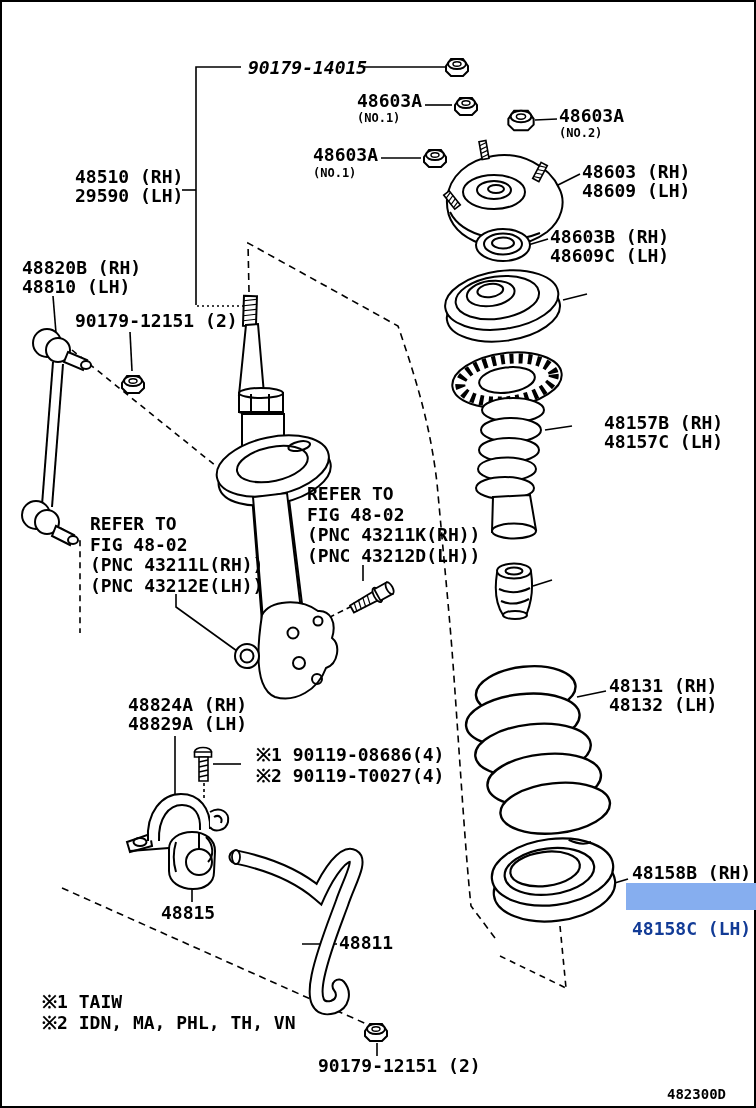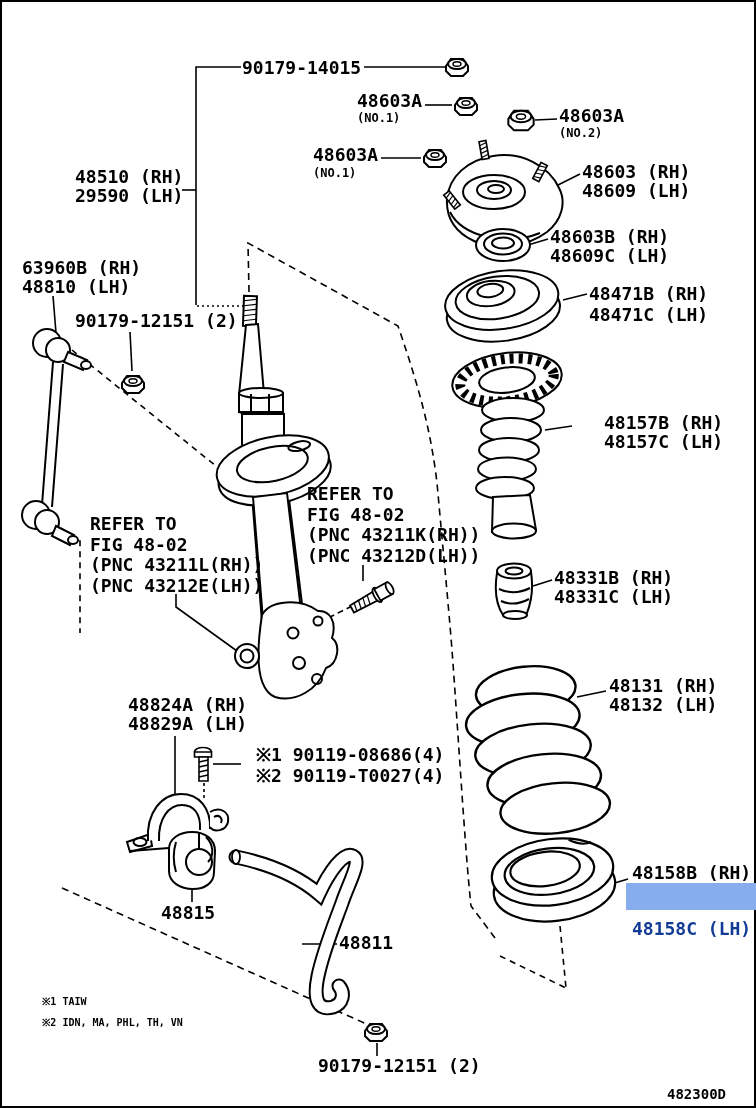--- a/index.html
+++ b/index.html
@@ -5,21 +5,21 @@
   html,body{margin:0;padding:0;background:#fff;}
   .stage{
     position:relative;width:756px;height:1108px;background:#fff;overflow:hidden;
     font-family:"DejaVu Sans Mono","Liberation Mono",monospace;
     font-weight:bold;color:#000;
     outline:2px solid #000;outline-offset:-2px;
   }
   .lbl{position:absolute;font-size:18px;line-height:19px;white-space:pre;}
   .lbl.lh20{line-height:20.5px;}
   .sub{position:absolute;font-size:12px;line-height:13px;white-space:pre;}
-  .fn{position:absolute;font-size:10px;line-height:14px;white-space:pre;}
+  .fn{position:absolute;font-size:18px;line-height:14px;white-space:pre;}
   .code{position:absolute;font-size:14px;line-height:15px;white-space:pre;text-align:center;}
   .hl-box{position:absolute;left:626px;top:883px;width:130px;height:27px;background:var(--hl-bg,#86AEEF);}
   .hl-text{color:var(--hl-text,#123B96);}
   svg{position:absolute;left:0;top:0;}
   svg *{vector-effect:non-scaling-stroke;}
 </style>
 </head>
 <body>
 
 <div class="stage">
@@ -239,56 +239,52 @@
     <use href="#nut" transform="translate(466,106)"></use>
     <use href="#nut" transform="translate(521,120) scale(1.15)"></use>
     <use href="#nut" transform="translate(435,158)"></use>
     <use href="#nut" transform="translate(133,384)"></use>
     <use href="#nut" transform="translate(376,1032)"></use>
   </g>
 </svg>
 
 <div class="hl-box"></div>
 
-<div class="lbl" style="left:242px;top:58px;">90179-14015</div>
+<div class="lbl" style="left:248px;top:58px;font-style:italic;">90179-14015</div>
 
 <div class="lbl" style="left:357px;top:91px;">48603A</div>
 <div class="sub" style="left:357px;top:112px;">(NO.1)</div>
 
 <div class="lbl" style="left:559px;top:106px;">48603A</div>
 <div class="sub" style="left:559px;top:127px;">(NO.2)</div>
 
 <div class="lbl" style="left:313px;top:145px;">48603A</div>
 <div class="sub" style="left:313px;top:167px;">(NO.1)</div>
 
 <div class="lbl" style="left:75px;top:167px;">48510 (RH)
 29590 (LH)</div>
 <div class="lbl" style="left:582px;top:162px;">48603 (RH)
 48609 (LH)</div>
 <div class="lbl" style="left:550px;top:227px;">48603B (RH)
 48609C (LH)</div>
-<div class="lbl" style="left:22px;top:258px;">63960B (RH)
+<div class="lbl" style="left:22px;top:258px;">48820B (RH)
 48810 (LH)</div>
-<div class="lbl lh20" style="left:589px;top:284px;">48471B (RH)
-48471C (LH)</div>
 <div class="lbl" style="left:75px;top:311px;">90179-12151 (2)</div>
 <div class="lbl" style="left:604px;top:413px;">48157B (RH)
 48157C (LH)</div>
 
 <div class="lbl lh20" style="left:307px;top:484px;">REFER TO
 FIG 48-02
 (PNC 43211K(RH))
 (PNC 43212D(LH))</div>
 <div class="lbl lh20" style="left:90px;top:514px;">REFER TO
 FIG 48-02
 (PNC 43211L(RH))
 (PNC 43212E(LH))</div>
 
-<div class="lbl" style="left:554px;top:568px;">48331B (RH)
-48331C (LH)</div>
 <div class="lbl" style="left:609px;top:676px;">48131 (RH)
 48132 (LH)</div>
 <div class="lbl" style="left:128px;top:695px;">48824A (RH)
 48829A (LH)</div>
 <div class="lbl lh20" style="left:244px;top:745px;margin-left:12px;">※1 90119-08686(4)
 ※2 90119-T0027(4)</div>
 
 <div class="lbl" style="left:632px;top:863px;">48158B (RH)</div>
 <div class="lbl hl-text" style="left:632px;top:919px;">48158C (LH)</div>
 

